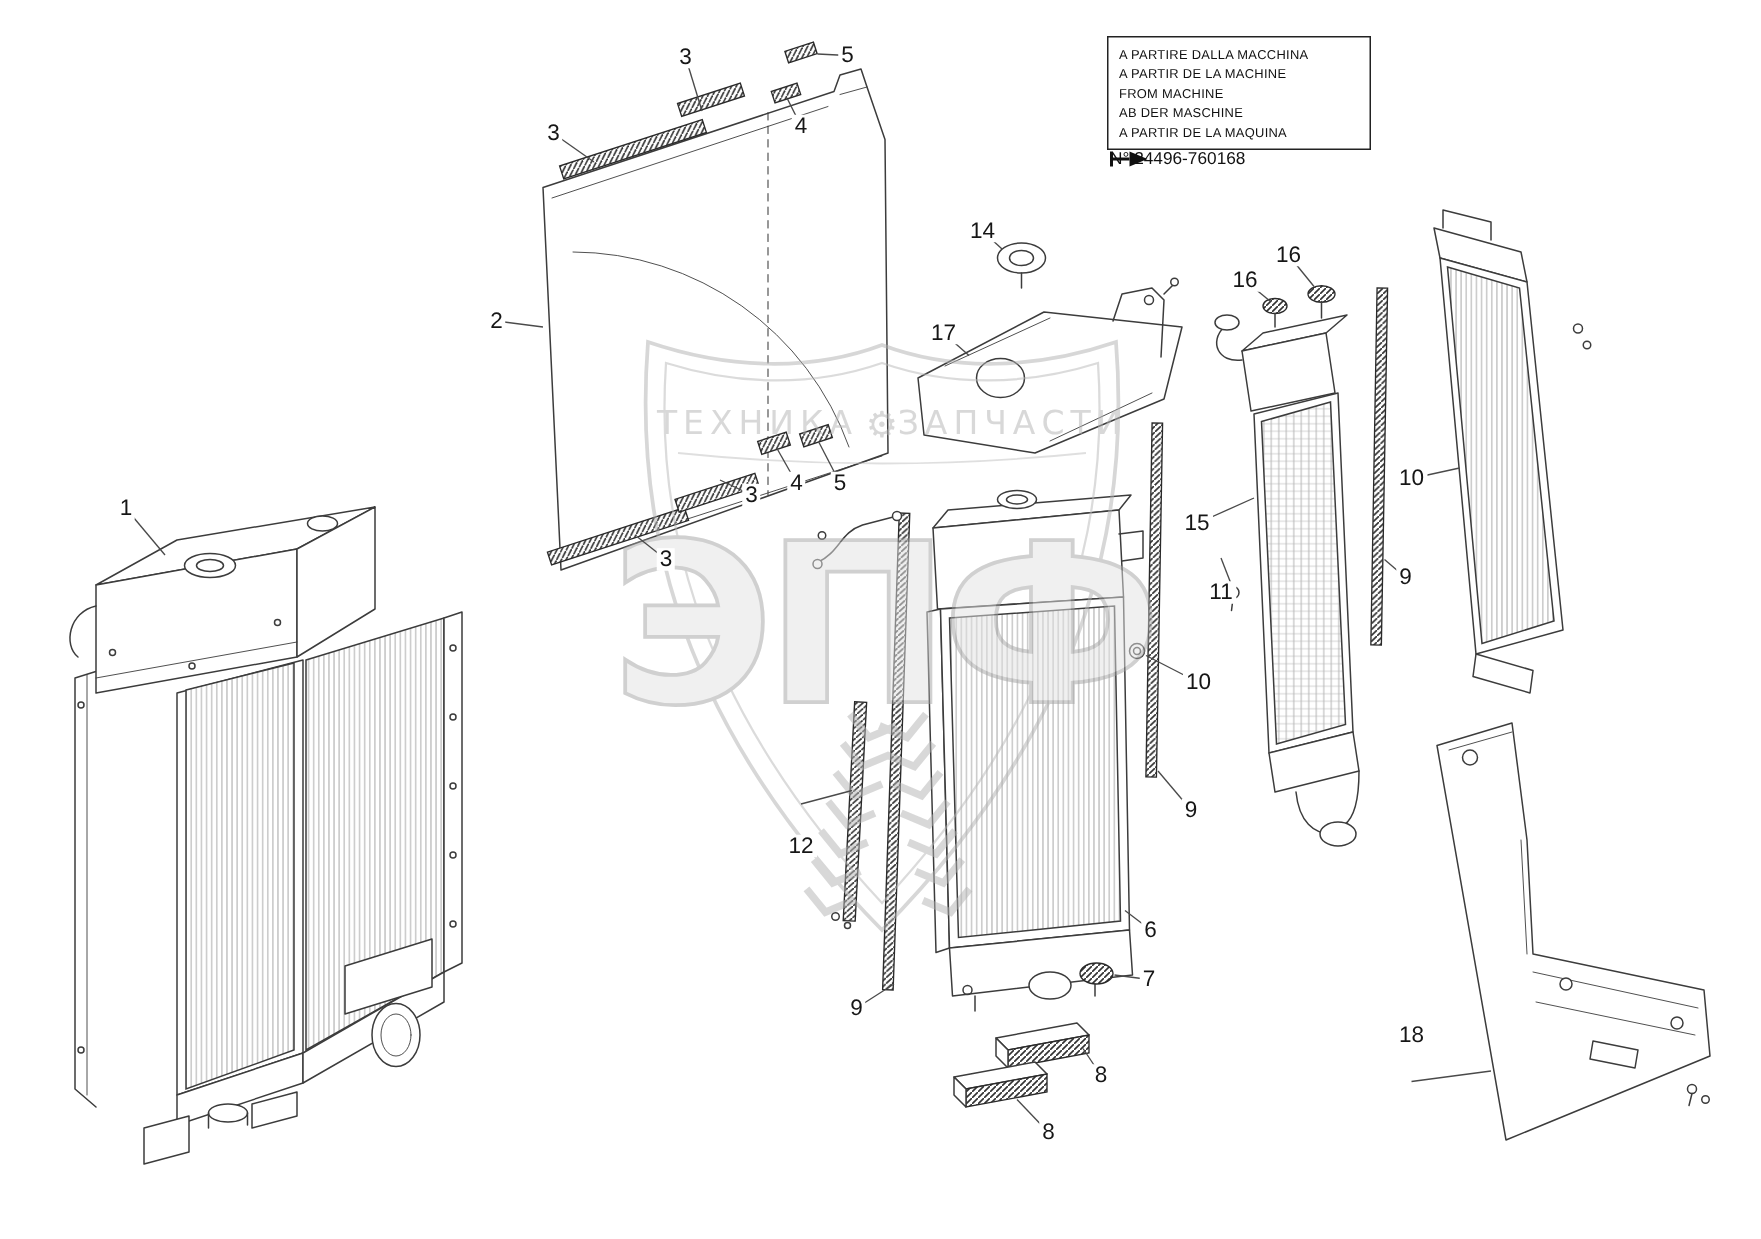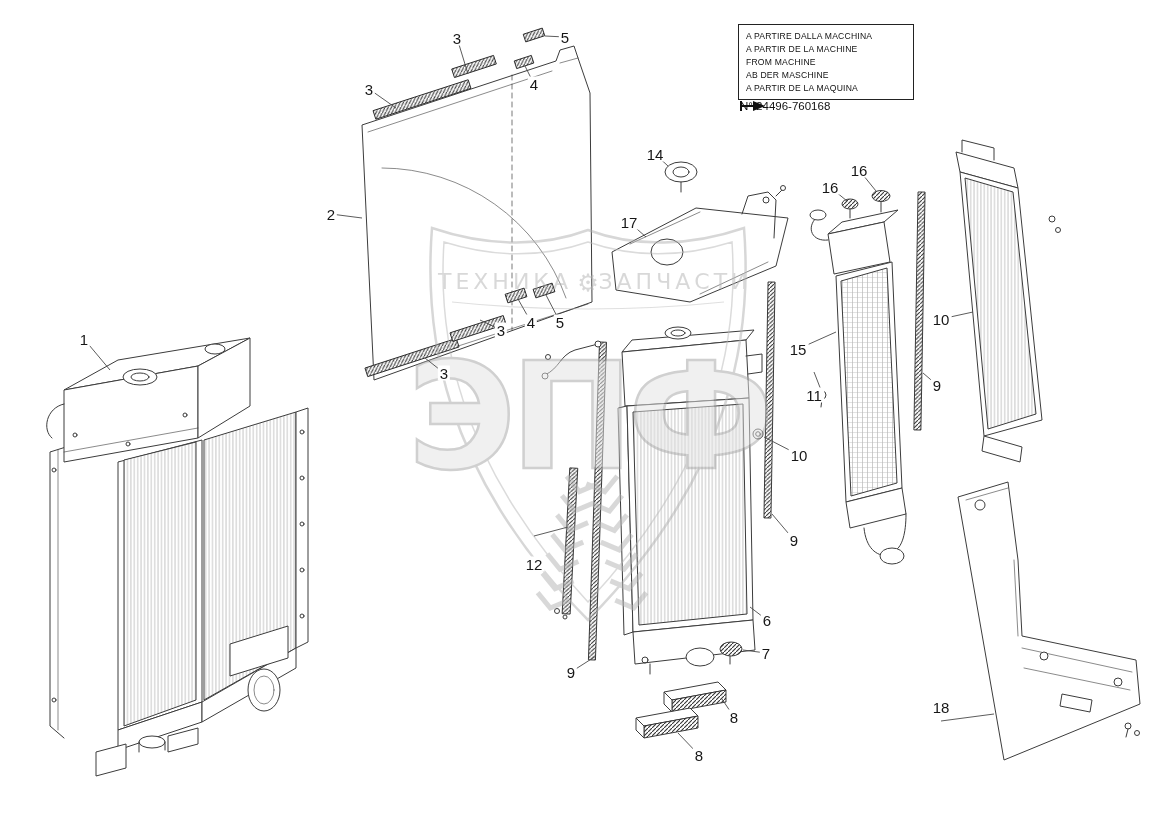--- a/index.html
+++ b/index.html
@@ -320,16 +320,16 @@
       <div class="callout" style="left: 937px; top: 385px;">9</div>
       <div class="callout" style="left: 799px; top: 455px; text-align: center;">10</div>
       <div class="callout" style="left: 814px; top: 372px; margin-top: 23px;">11</div>
       <div class="callout" style="left: 534px; top: 536px; margin-top: 28px;">12</div>
       <div class="callout" style="left: 629px; top: 222px;">17</div>
       <div class="callout" style="left: 655px; top: 154px; text-align: right;">14</div>
       <div class="callout" style="left: 798px; top: 349px;">15</div>
       <div class="callout" style="left: 830px; top: 187px;">16</div>
       <div class="callout" style="left: 859px; top: 170px;">16</div>
       <div class="callout" style="left: 941px; top: 319px;">10</div>
-      <div class="callout" style="left: 941px; top: 707px;">18</div>
+      <div class="callout" style="left: 941px; top: 690px;">18</div>
     </div>
 
 </div>
 
 </body></html>

